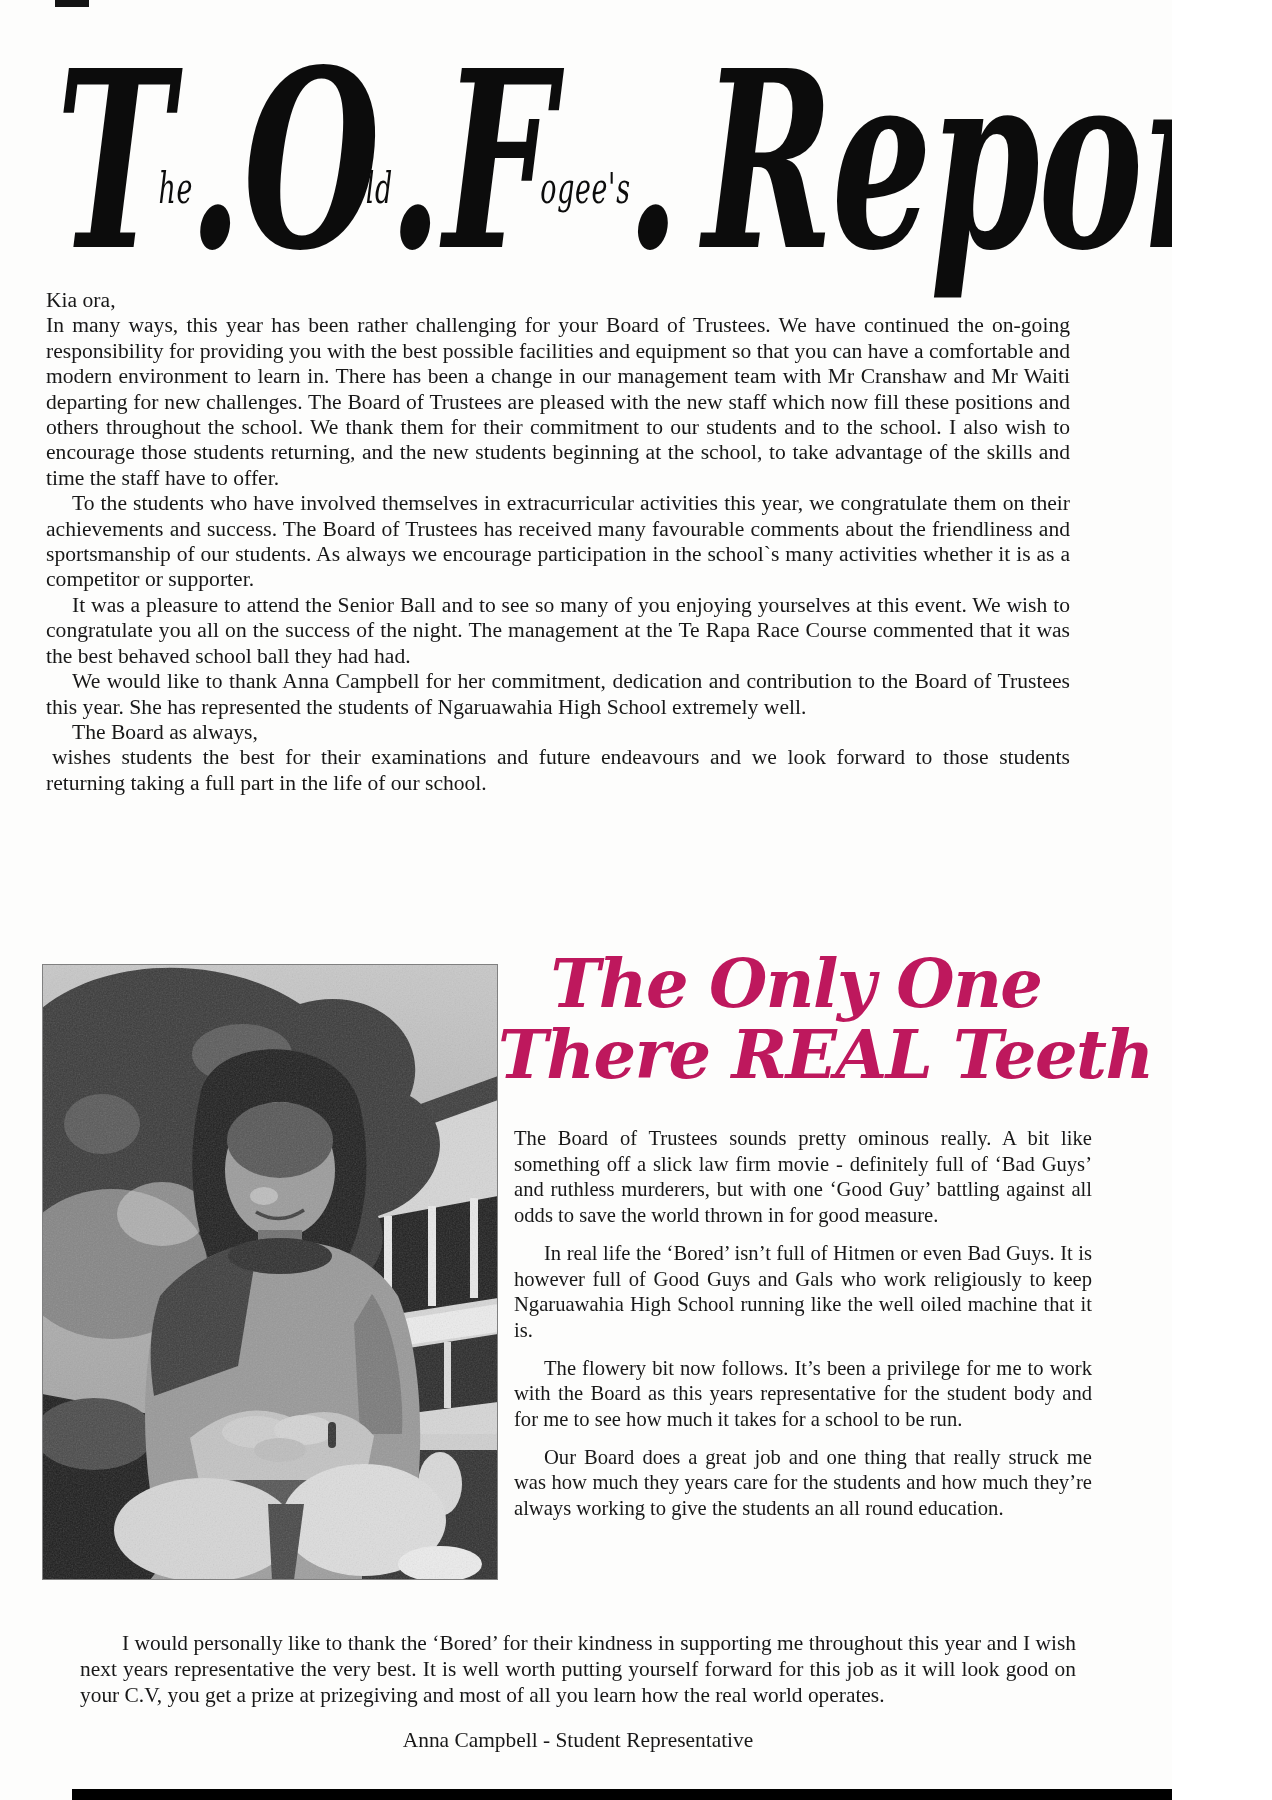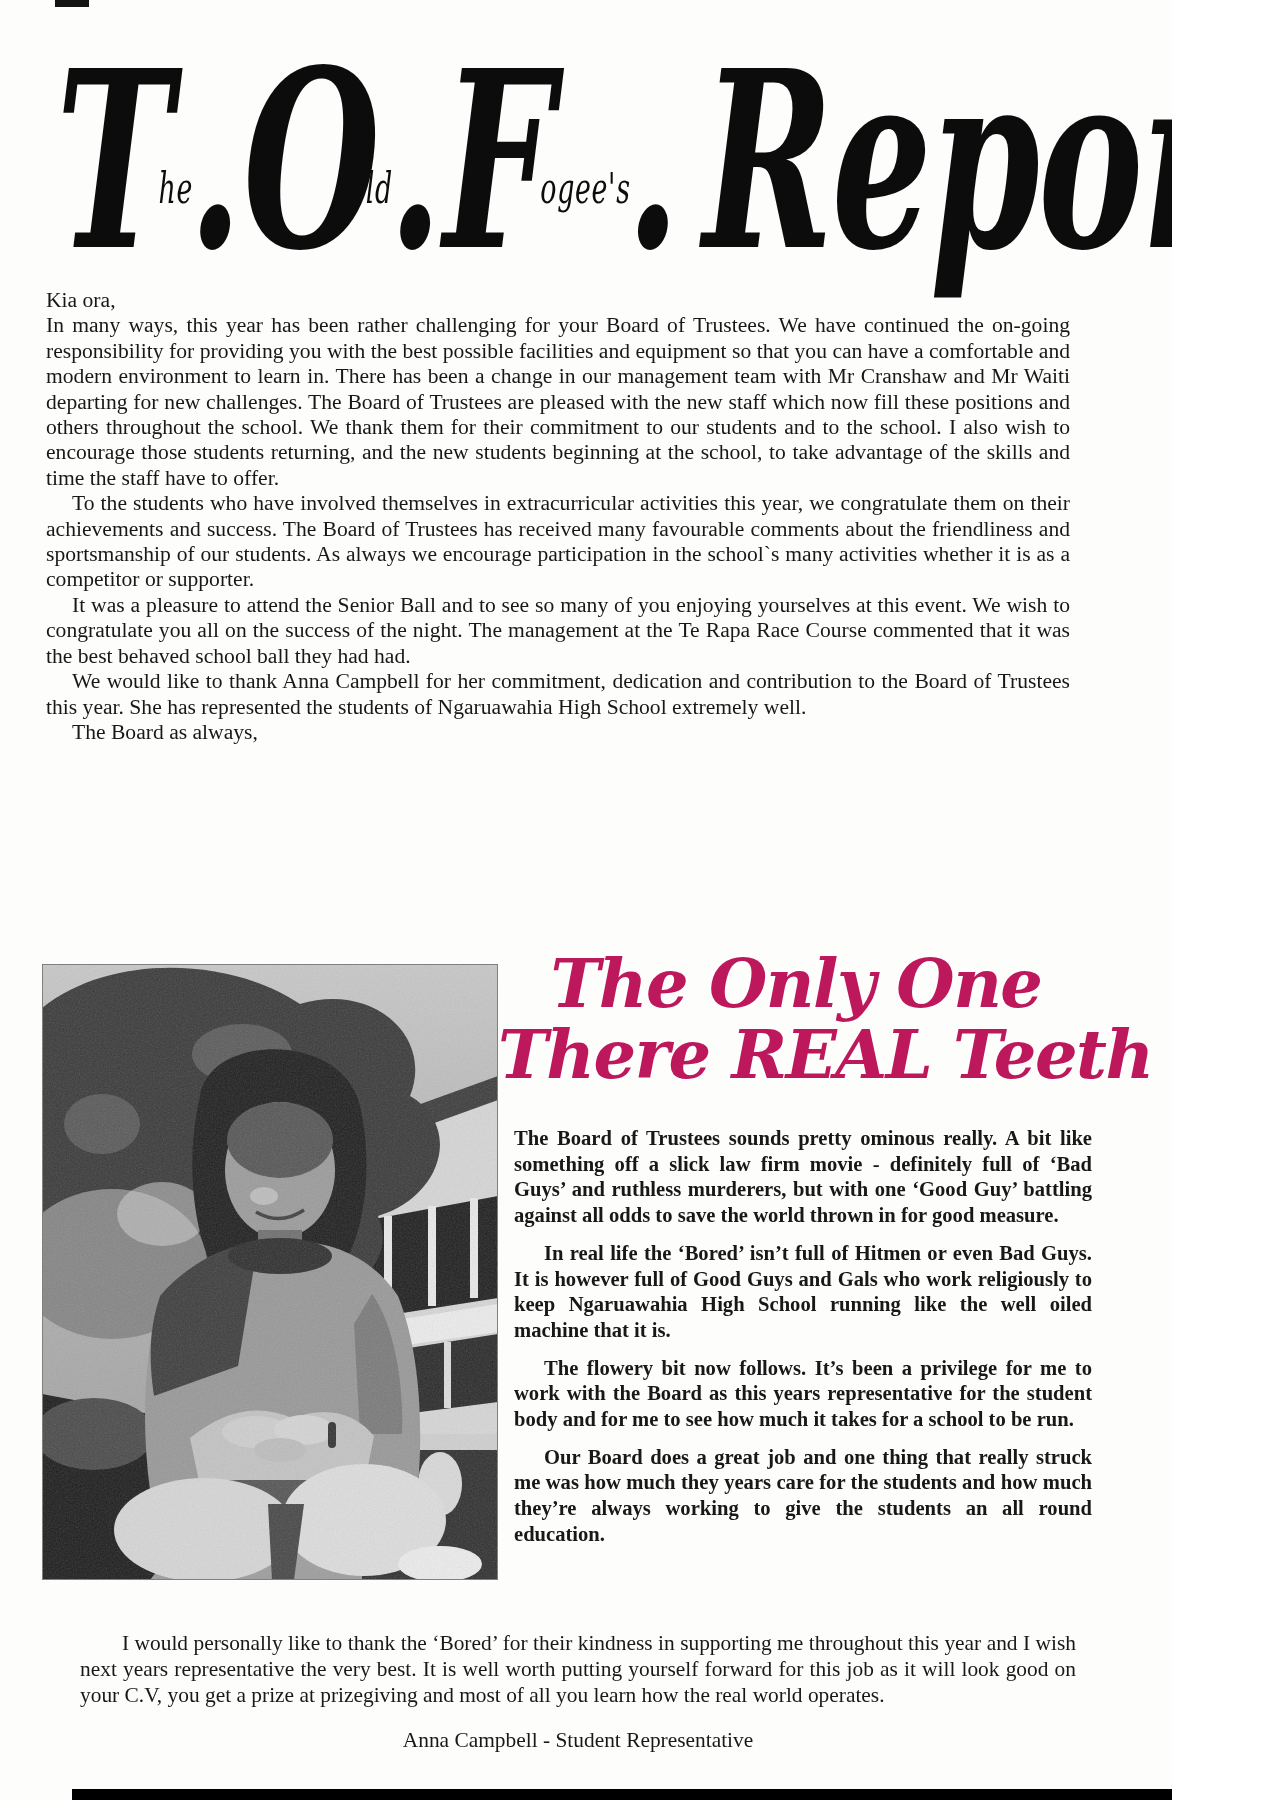--- a/index.html
+++ b/index.html
@@ -36,21 +36,21 @@
   .photo svg { display:block; width:100%; height:100%; }
   
   .a2title {
     position:absolute; left:498px; top:948px; width:596px; text-align:center;
     font-family:"DejaVu Serif", serif; font-style:italic; font-weight:bold;
     font-size:67px; line-height:1.06; letter-spacing:-1.5px; color:#be185d;
   }
   .a2title div { white-space:nowrap; }
   .a2col {
     position:absolute; left:514px; top:1126px; width:578px;
-    font-size:20.6px; line-height:25.7px; text-align:justify;font-weight:bold;
+    font-size:20.6px; line-height:25.7px; text-align:justify;
   }
   .a2col p { margin:0; }
   .a2col p + p { text-indent:30px;margin-top:12px; }
   
   .bottomblock {
     position:absolute; left:62px; top:1612px; width:1032px;
     font-size:21.4px; line-height:26.2px; text-align:justify;
   }
   .bottomblock p { margin:18px; }
   .closingp { text-indent:42px; }
@@ -71,20 +71,21 @@
     <span class="grp"><span class="gl">T</span><span class="gw">he</span><span class="gp">.</span></span><span class="grp"><span class="gl">O</span><span class="gw">ld</span><span class="gp">.</span></span><span class="grp"><span class="gl">F</span><span class="gw">ogee's</span><span class="gp">.</span></span><span class="gword">Report</span>
   </div>
 
   <div class="article1">
     <p>Kia ora,</p>
     <p>In many ways, this year has been rather challenging for your Board of Trustees. We have continued the on-going responsibility for providing you with the best possible facilities and equipment so that you can have a comfortable and modern environment to learn in. There has been a change in our management team with Mr Cranshaw and Mr Waiti departing for new challenges. The Board of Trustees are pleased with the new staff which now fill these positions and others throughout the school. We thank them for their commitment to our students and to the school. I also wish to encourage those students returning, and the new students beginning at the school, to take advantage of the skills and time the staff have to offer.</p>
     <p class="ind">To the students who have involved themselves in extracurricular activities this year, we congratulate them on their achievements and success. The Board of Trustees has received many favourable comments about the friendliness and sportsmanship of our students. As always we encourage participation in the school`s many activities whether it is as a competitor or supporter.</p>
     <p class="ind">It was a pleasure to attend the Senior Ball and to see so many of you enjoying yourselves at this event. We wish to congratulate you all on the success of the night. The management at the Te Rapa Race Course commented that it was the best behaved school ball they had had.</p>
     <p class="ind">We would like to thank Anna Campbell for her commitment, dedication and contribution to the Board of Trustees this year. She has represented the students of Ngaruawahia High School extremely well.</p>
     <p class="ind">The Board as always,</p>
+    <p class="ind6">wishes students the best for their examinations and future endeavours and we look forward to those students returning taking a full part in the life of our school.</p>
   </div>
 
   <div class="photo">
     <svg viewBox="0 0 456 616" preserveAspectRatio="none" aria-hidden="true">
       <defs>
         <linearGradient id="sky" x1="0" y1="0" x2="0" y2="1">
           <stop offset="0" stop-color="#c8c8c8"></stop>
           <stop offset="0.5" stop-color="#aeaeae"></stop>
           <stop offset="1" stop-color="#9d9d9d"></stop>
         </linearGradient>

